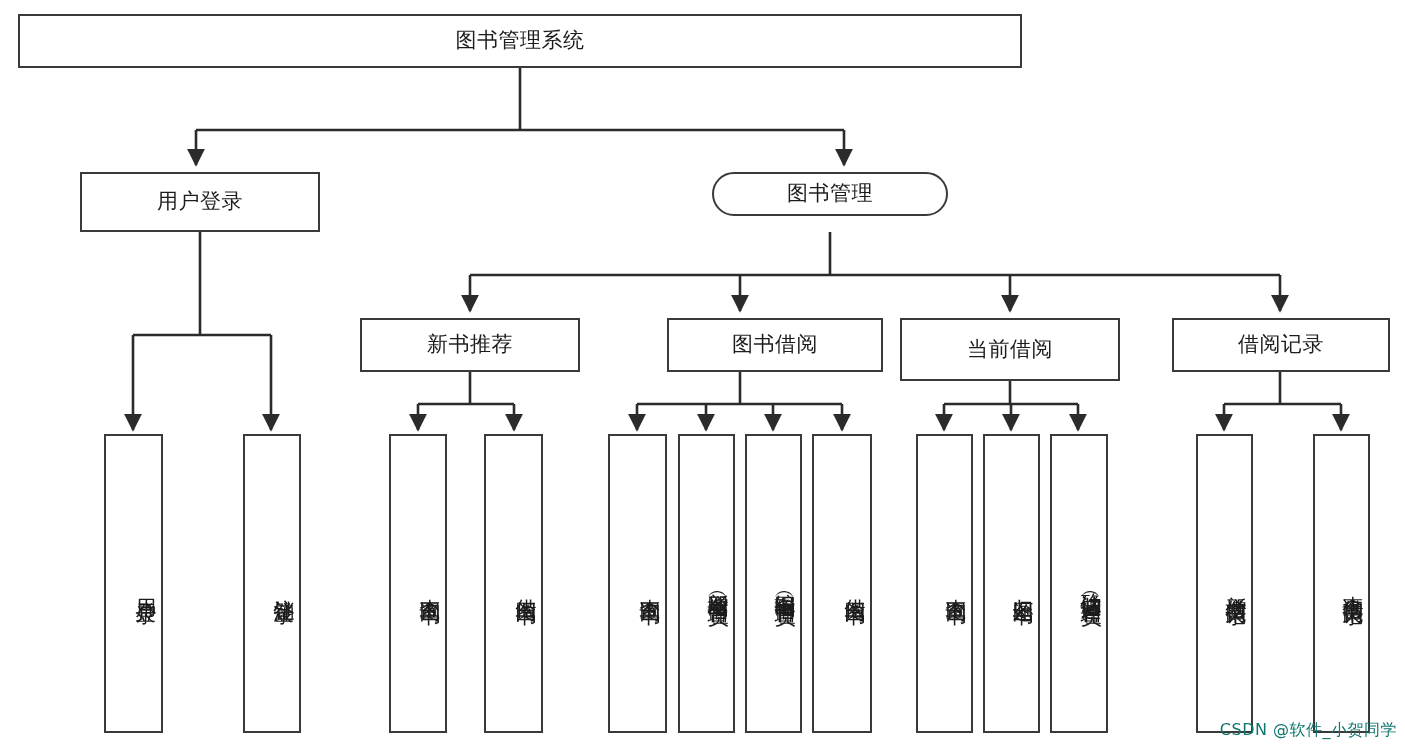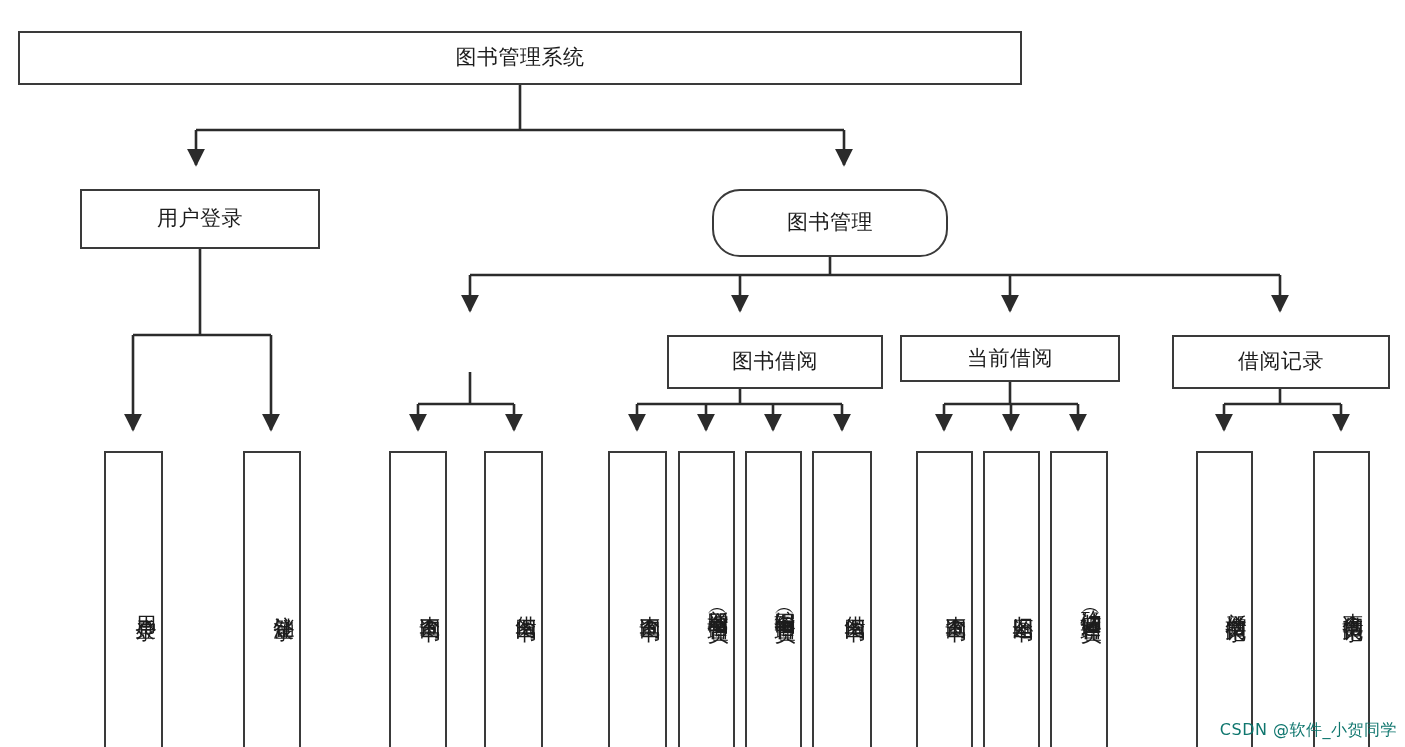--- a/index.html
+++ b/index.html
@@ -28,21 +28,20 @@
   }
   .node {
     position: absolute;
     box-sizing: border-box;
     background: #ffffff;
     border: 2px solid #3a3a3a;
     display: flex;
     align-items: center;
     justify-content: center;
     color: #1c1c1c;
-    margin-top: 17px;
   }
   .node.horiz {
     font-size: 21px;
     letter-spacing: 0.5px;
     line-height: 1.1;
     padding: 2px 4px;
   }
   .node.vert {
     writing-mode: vertical-rl;
     text-orientation: upright;
@@ -127,28 +126,31 @@
     </g>
   </svg>
 
   <div class="node horiz" style="left:18px; top:14px; width:1004px; height:54px;">
     <span>图书管理系统</span>
   </div>
 
   <div class="node horiz" style="left:80px; top:172px; width:240px; height:60px;">
     <span>用户登录</span>
   </div>
-  <div class="node horiz" style="left:712px; top:172px; width:236px; height:68px;border-radius:28px;">
+  <div class="node horiz" style="left:712px; top:172px; width:236px; height:44px;border-radius:28px;">
     <span>图书管理</span>
   </div>
 
+  <div class="node horiz" style="left:360px; top:318px; width:220px; height:54px;">
+    <span>新书推荐</span>
+  </div>
   <div class="node horiz" style="left:667px; top:318px; width:216px; height:54px;">
     <span>图书借阅</span>
   </div>
-  <div class="node horiz" style="left:900px; top:318px; width:220px; height:47px;">
+  <div class="node horiz" style="left:900px; top:318px; width:220px; height:63px;">
     <span>当前借阅</span>
   </div>
   <div class="node horiz" style="left:1172px; top:318px; width:218px; height:54px;">
     <span>借阅记录</span>
   </div>
 
   <div class="node vert" style="left:104px; top:434px; width:59px; height:299px;">
     <span class="vtext">用户登录</span>
   </div>
   <div class="node vert" style="left:243px; top:434px; width:58px; height:299px;">

